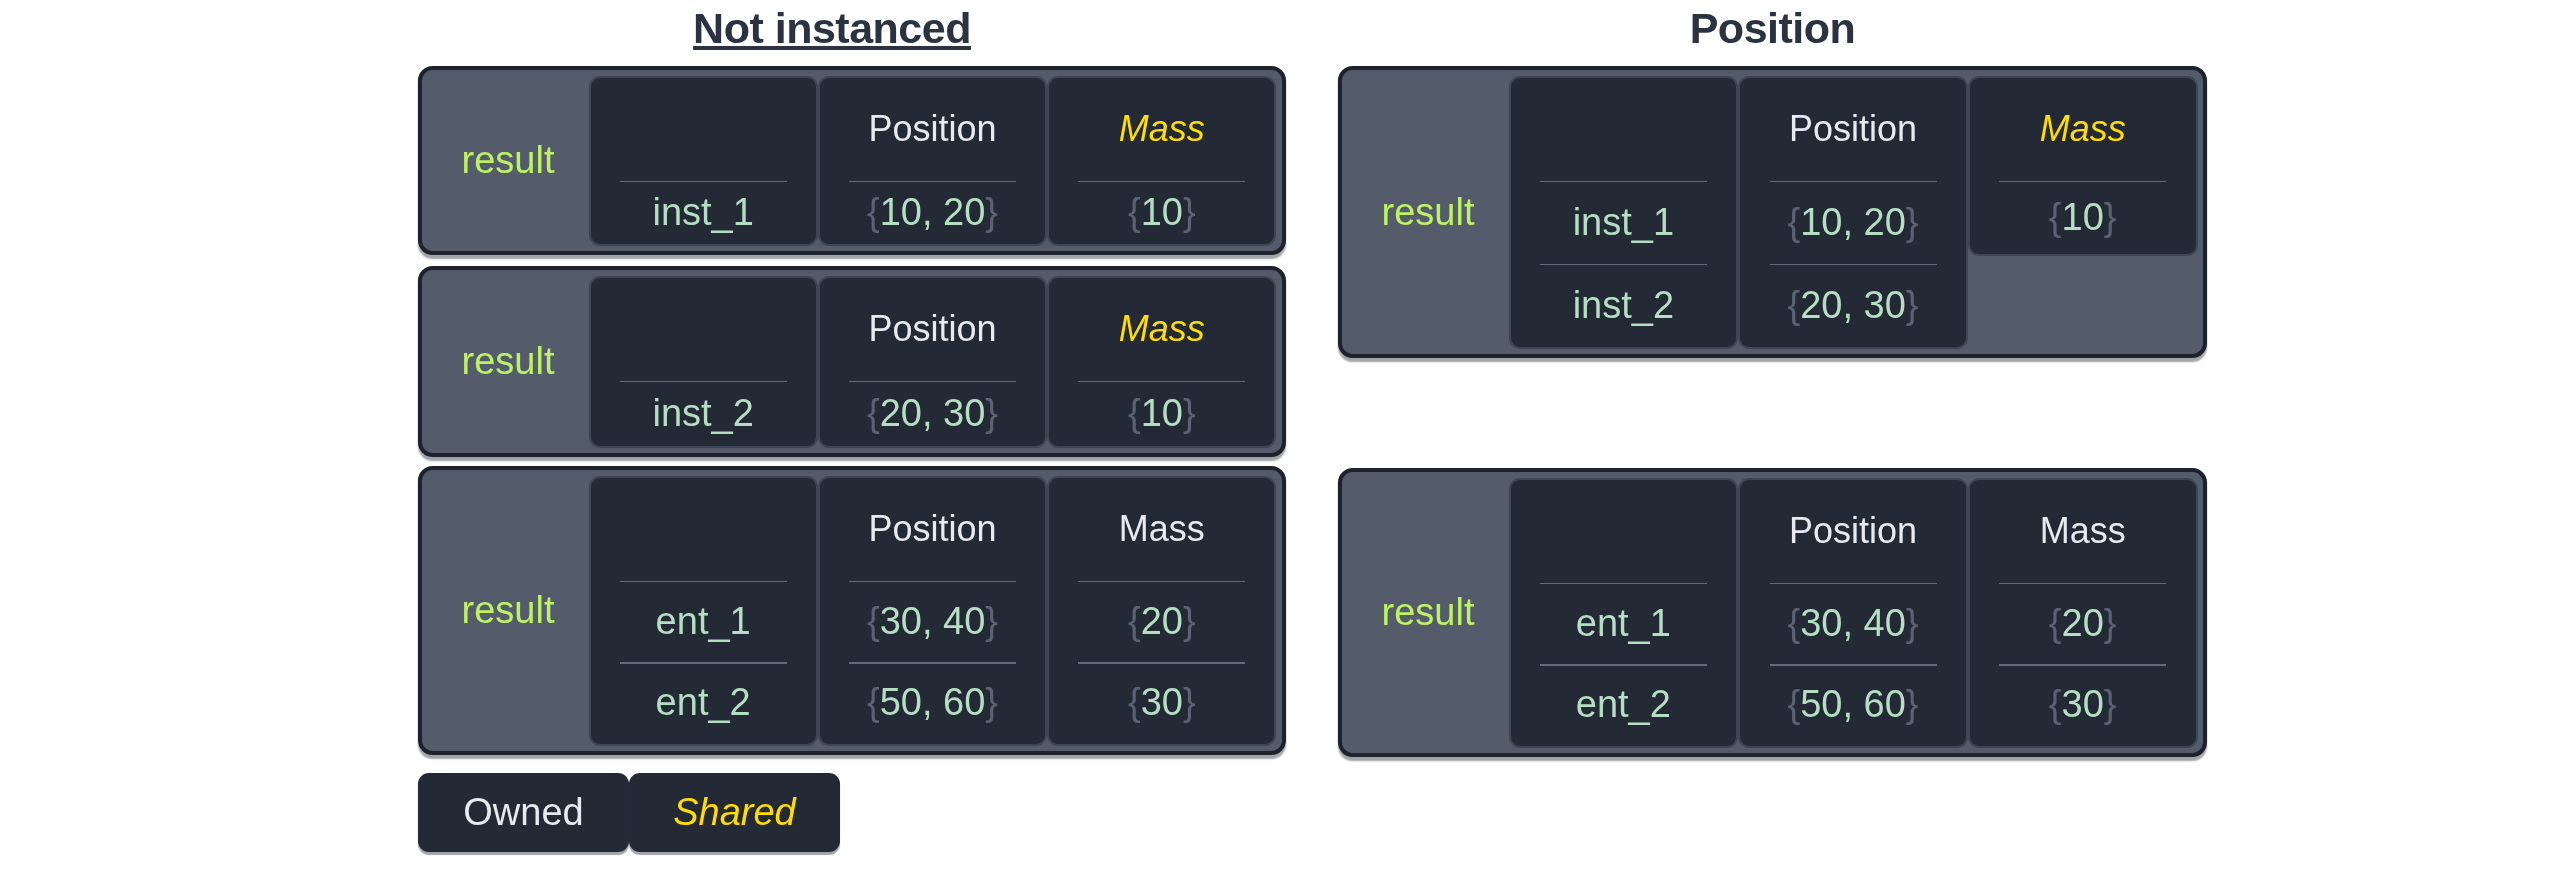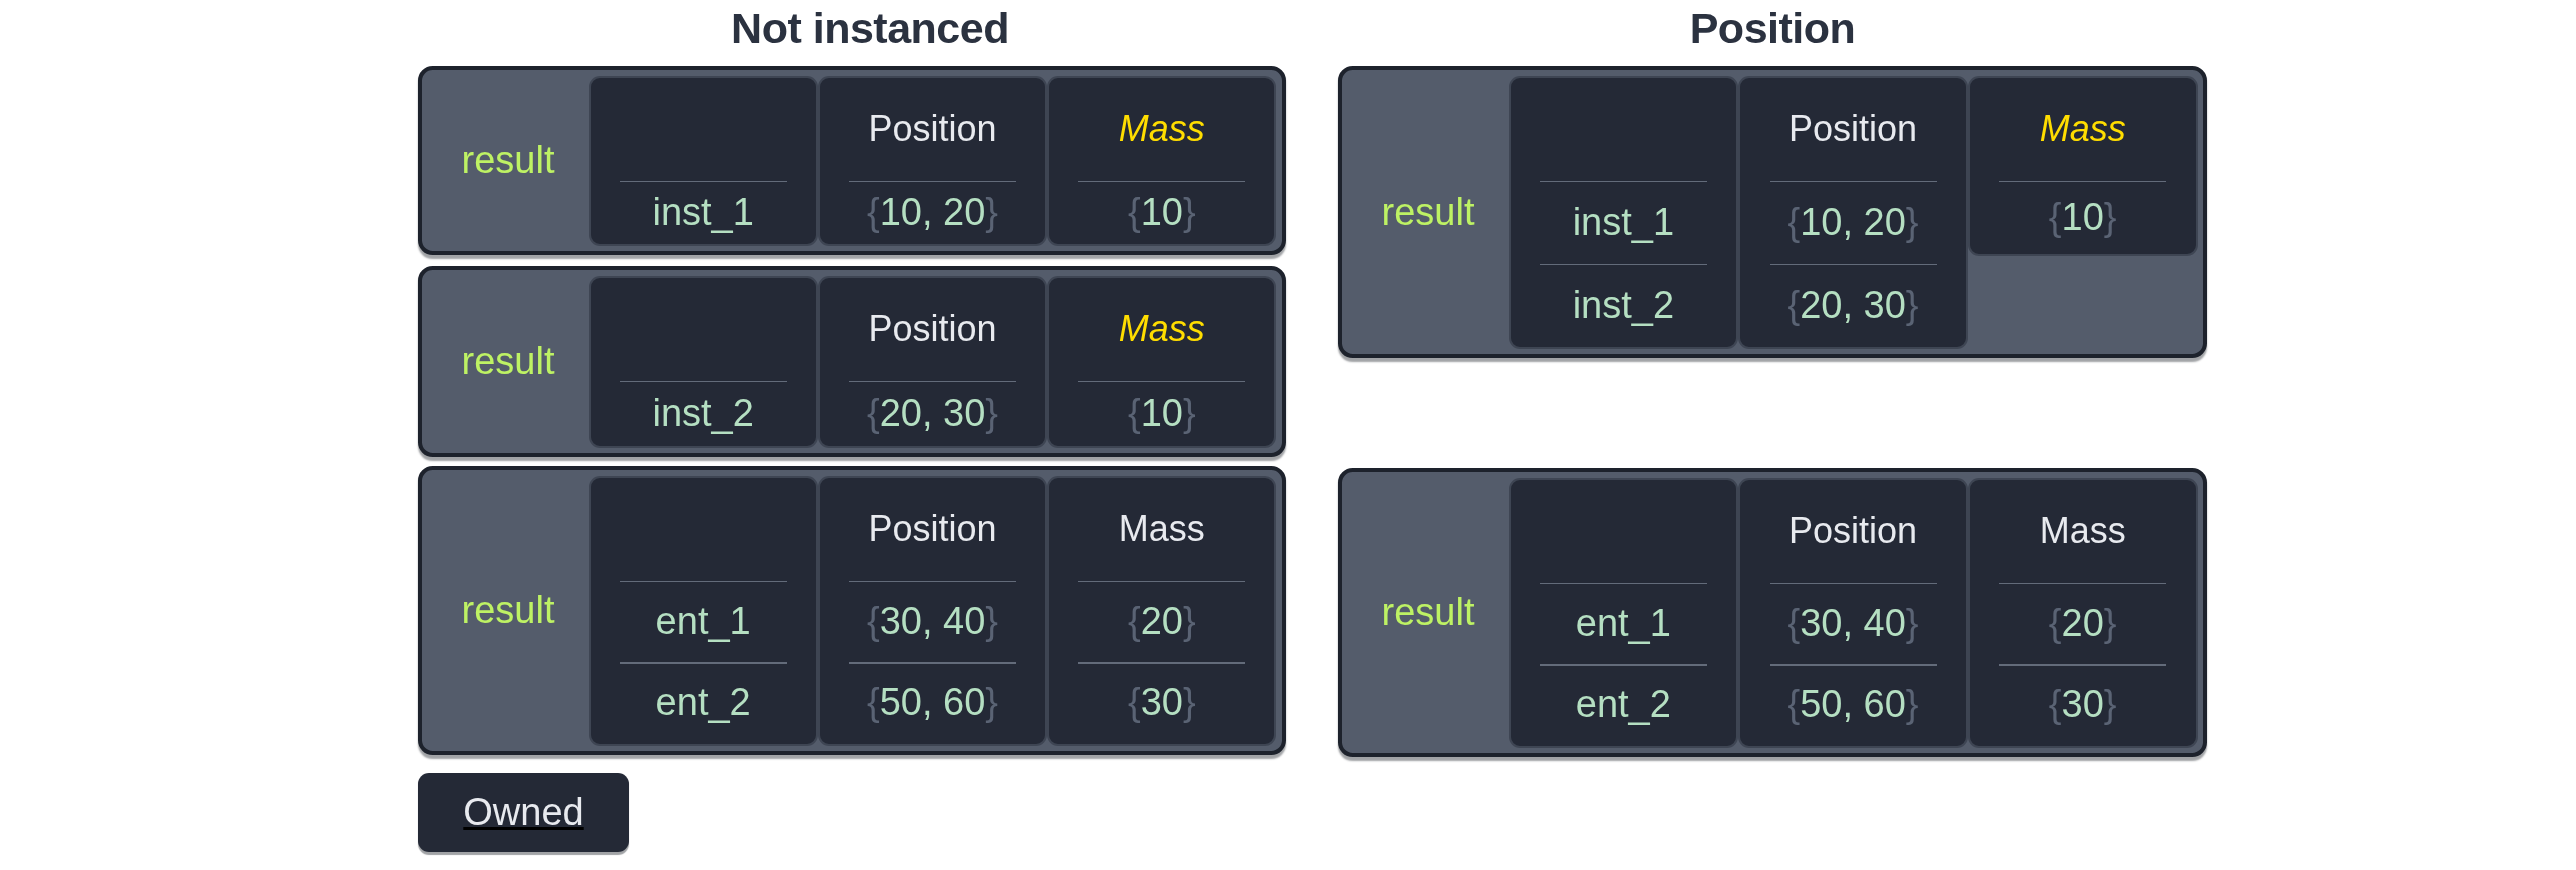--- a/index.html
+++ b/index.html
@@ -8,21 +8,21 @@
     background:#ffffff;
     font-family:"Liberation Sans", sans-serif;
     position:relative;
     overflow:hidden;
   }
   .title {
     position:absolute; top:0; height:57px; line-height:57px;
     text-align:center; font-size:43px; font-weight:bold;
     color:#2b3240; letter-spacing:-0.5px;
   }
-  #title-left  { left:436px;  width:868px; }
+  #title-left  { left:398px;  width:868px;text-decoration:underline; }
   #title-right { left:1338px; width:869px; }
 
   .stack { position:absolute; top:66px; }
   #stack-left  { left:418px;  width:868px; }
   #stack-right { left:1338px; width:869px; }
 
   .obox {
     background:#545c6b;
     border:4.6px solid #1d222c;
     border-radius:14.7px;
@@ -64,21 +64,21 @@
     display:flex; align-items:center; justify-content:center;
     font-size:38px; color:#b5dfc2;
   }
   .row::before {
     content:""; position:absolute; top:0; left:13%; right:13%;
     height:1.8px; background:#636b7a;
   }
   .green { color:#b5dfc2;text-align:center; }
   .brace { color:#5a6374; }
 
-  .legend { display:flex; margin-top:17.4px;text-decoration:underline; }
+  .legend { display:flex; margin-top:17.4px; }
   .lbox {
     height:79px; min-width:211px; padding:0 39px;
     background:#242936; border-radius:11px;
     box-shadow:0 2.8px 0.9px rgba(20,24,32,0.40);
     display:flex; align-items:center; justify-content:center;
     font-size:38px; color:#e8eaef;
   }
   .lbox .shared-text { color:#ffdd00; font-style:italic; }
 </style>
 </head>
@@ -183,20 +183,23 @@
             <span class="brace">}</span>
           </div>
       </div>
     </div>
   </div>
 
   <div class="legend">
     <div class="lbox">
         <span>Owned</span>
       </div>
+    <div class="lbox">
+        <span class="shared-text">Shared</span>
+      </div>
   </div>
 </div>
 
 <div class="stack" id="stack-right">
 
   <div class="obox h318">
     <div class="result">result</div>
     <div class="cols">
       <div class="cell">
         <div class="hdr"></div>

